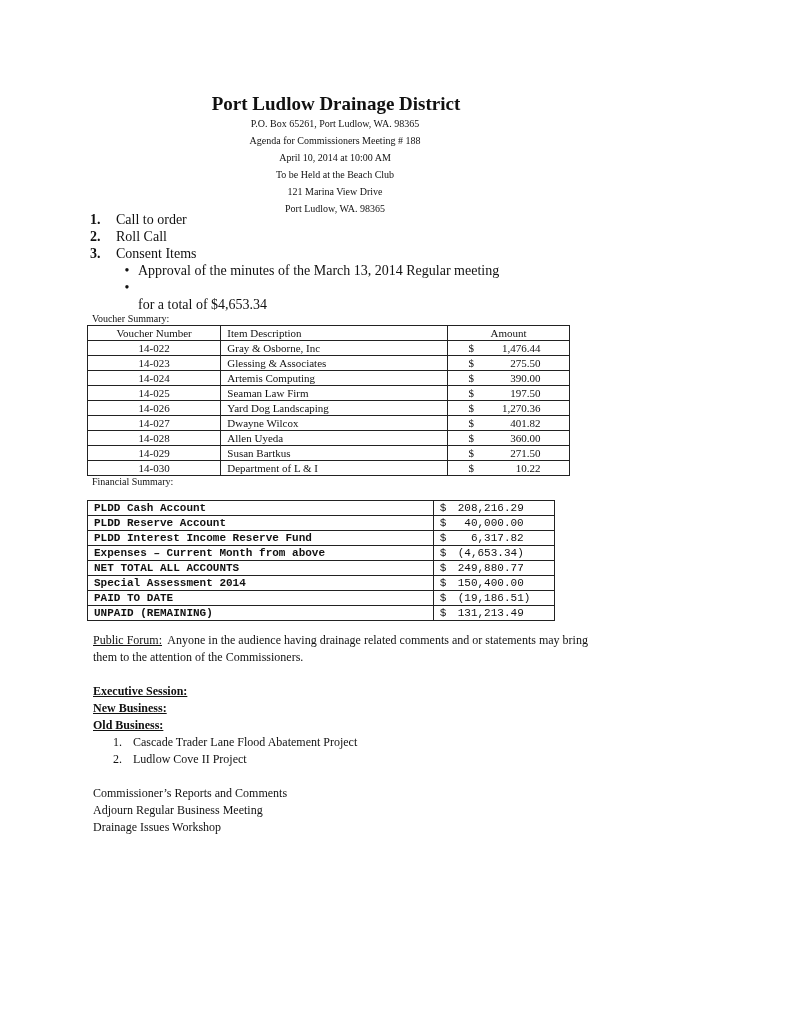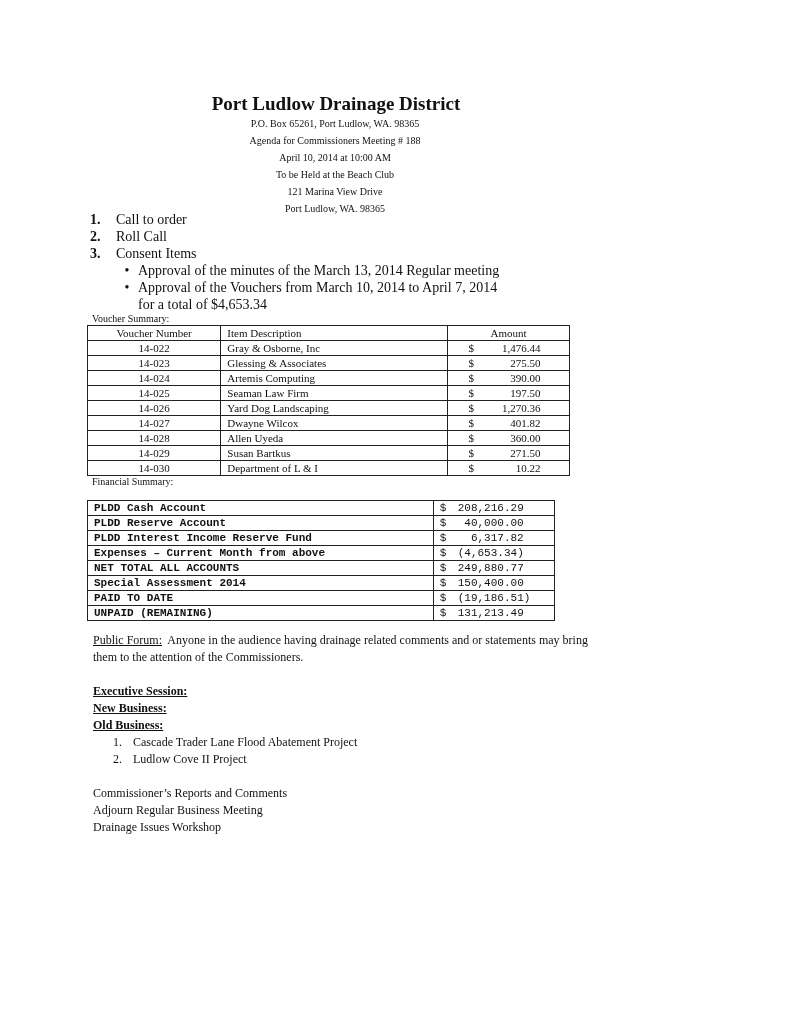--- a/index.html
+++ b/index.html
@@ -82,21 +82,20 @@
   <div class="num-item">
     <span class="n">3.</span>
     <span>Consent Items</span>
   </div>
   <div class="bullet-item">
     <span class="b">•</span>
     <span>Approval of the minutes of the March 13, 2014 Regular meeting</span>
   </div>
   <div class="bullet-item">
     <span class="b">•</span>
-    <span>Approval of the Vouchers from March 10, 2014 to April 7, 2014</span>
   </div>
   <div class="bullet-item">
     <span class="b"></span>
     <span>for a total of $4,653.34</span>
   </div>
 </div>
 
 <div class="caption" style="top:313px;">Voucher Summary:</div>
 
 <table id="voucher-table">

